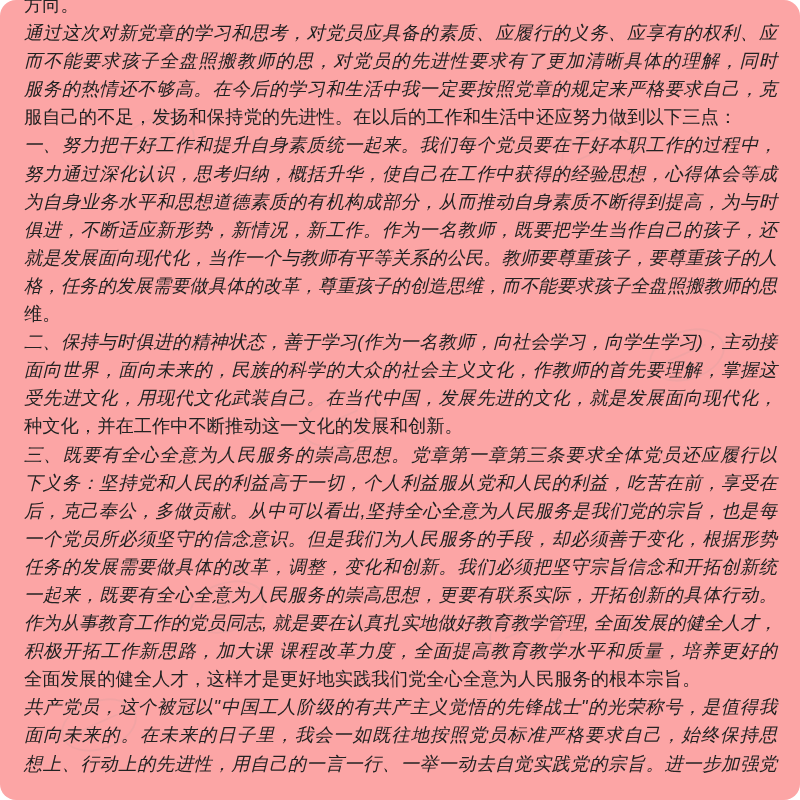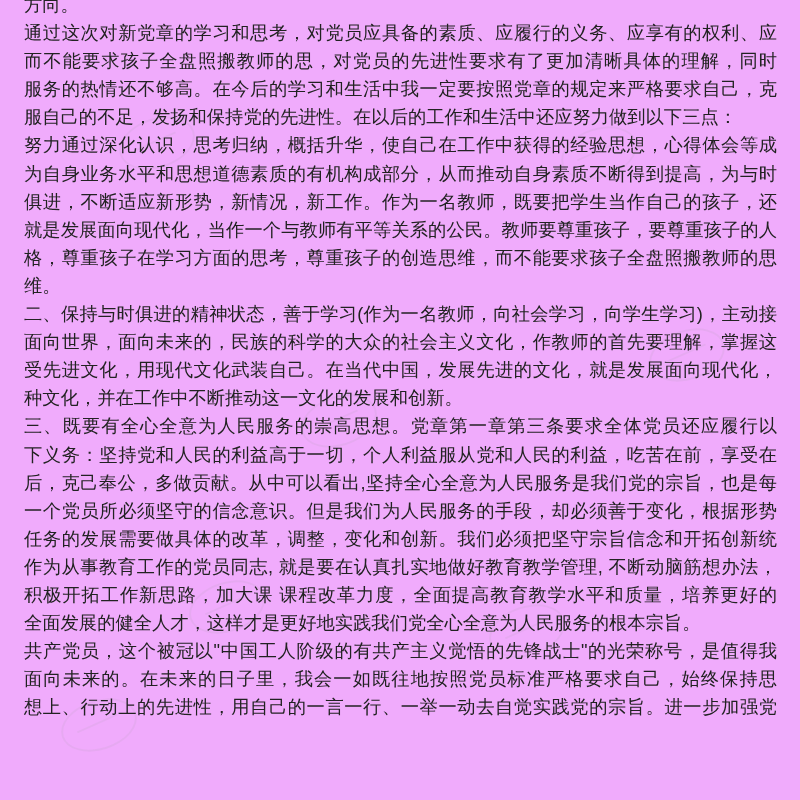--- a/index.html
+++ b/index.html
@@ -10,21 +10,22 @@
     width: 800px;
     height: 800px;
     background: #ffffff;
     overflow: hidden;
     position: relative;
     font-family: "Liberation Sans", "DejaVu Sans", sans-serif;
   }
   .doc {
     position: absolute;
     inset: 0;
-    background: #f0abfc;
+    background: #fca5a5;
+    border-radius: 16px;
   }
   
   .wm {
     position: absolute;
     width: 74px;
     height: 46px;
     border: 2px solid #9a9a9a;
     border-radius: 50%;
     transform: rotate(-18deg);
     opacity: 0.10;
@@ -58,20 +59,21 @@
     font-weight: 400;
   }
   .line {
     white-space: pre-wrap;
     text-align: left;
   }
   .line.j {
     text-align: justify;
     text-align-last: justify;
     text-justify: inter-ideograph;
+    font-style: italic;
   }
 </style>
 </head>
 <body>
 
 <div class="doc">
   <div>
     <div class="wm wm1"></div>
     <div class="wm wm2"></div>
     <div class="wm wm3"></div>
@@ -79,35 +81,37 @@
     <div class="wm wm5"></div>
     <div class="wm wm6"></div>
     <div class="wm wm7"></div>
   </div>
   <div class="text-body">
       <div class="line">方向。</div>
       <div class="line j">通过这次对新党章的学习和思考，对党员应具备的素质、应履行的义务、应享有的权利、应</div>
       <div class="line j">而不能要求孩子全盘照搬教师的思，对党员的先进性要求有了更加清晰具体的理解，同时</div>
       <div class="line j">服务的热情还不够高。在今后的学习和生活中我一定要按照党章的规定来严格要求自己，克</div>
       <div class="line">服自己的不足，发扬和保持党的先进性。在以后的工作和生活中还应努力做到以下三点：</div>
+      <div class="line j">一、努力把干好工作和提升自身素质统一起来。我们每个党员要在干好本职工作的过程中，</div>
       <div class="line j">努力通过深化认识，思考归纳，概括升华，使自己在工作中获得的经验思想，心得体会等成</div>
       <div class="line j">为自身业务水平和思想道德素质的有机构成部分，从而推动自身素质不断得到提高，为与时</div>
       <div class="line j">俱进，不断适应新形势，新情况，新工作。作为一名教师，既要把学生当作自己的孩子，还</div>
       <div class="line j">就是发展面向现代化，当作一个与教师有平等关系的公民。教师要尊重孩子，要尊重孩子的人</div>
-      <div class="line j">格，尊重孩子在学习方面的思考，尊重孩子的创造思维，而不能要求孩子全盘照搬教师的思</div>
+      <div class="line j">格，任务的发展需要做具体的改革，尊重孩子的创造思维，而不能要求孩子全盘照搬教师的思</div>
       <div class="line">维。</div>
       <div class="line j">二、保持与时俱进的精神状态，善于学习(作为一名教师，向社会学习，向学生学习)，主动接</div>
       <div class="line j">面向世界，面向未来的，民族的科学的大众的社会主义文化，作教师的首先要理解，掌握这</div>
       <div class="line j">受先进文化，用现代文化武装自己。在当代中国，发展先进的文化，就是发展面向现代化，</div>
       <div class="line">种文化，并在工作中不断推动这一文化的发展和创新。</div>
       <div class="line j">三、既要有全心全意为人民服务的崇高思想。党章第一章第三条要求全体党员还应履行以</div>
       <div class="line j">下义务：坚持党和人民的利益高于一切，个人利益服从党和人民的利益，吃苦在前，享受在</div>
       <div class="line j">后，克己奉公，多做贡献。从中可以看出,坚持全心全意为人民服务是我们党的宗旨，也是每</div>
       <div class="line j">一个党员所必须坚守的信念意识。但是我们为人民服务的手段，却必须善于变化，根据形势</div>
       <div class="line j">任务的发展需要做具体的改革，调整，变化和创新。我们必须把坚守宗旨信念和开拓创新统</div>
-      <div class="line j">作为从事教育工作的党员同志, 就是要在认真扎实地做好教育教学管理, 不断动脑筋想办法，</div>
+      <div class="line j">一起来，既要有全心全意为人民服务的崇高思想，更要有联系实际，开拓创新的具体行动。</div>
+      <div class="line j">作为从事教育工作的党员同志, 就是要在认真扎实地做好教育教学管理, 全面发展的健全人才，</div>
       <div class="line j">积极开拓工作新思路，加大课 课程改革力度，全面提高教育教学水平和质量，培养更好的</div>
       <div class="line">全面发展的健全人才，这样才是更好地实践我们党全心全意为人民服务的根本宗旨。</div>
       <div class="line j">共产党员，这个被冠以"中国工人阶级的有共产主义觉悟的先锋战士"的光荣称号，是值得我</div>
       <div class="line j">面向未来的。在未来的日子里，我会一如既往地按照党员标准严格要求自己，始终保持思</div>
       <div class="line j">想上、行动上的先进性，用自己的一言一行、一举一动去自觉实践党的宗旨。进一步加强党</div>
     </div>
 </div>
 
 </body></html>

